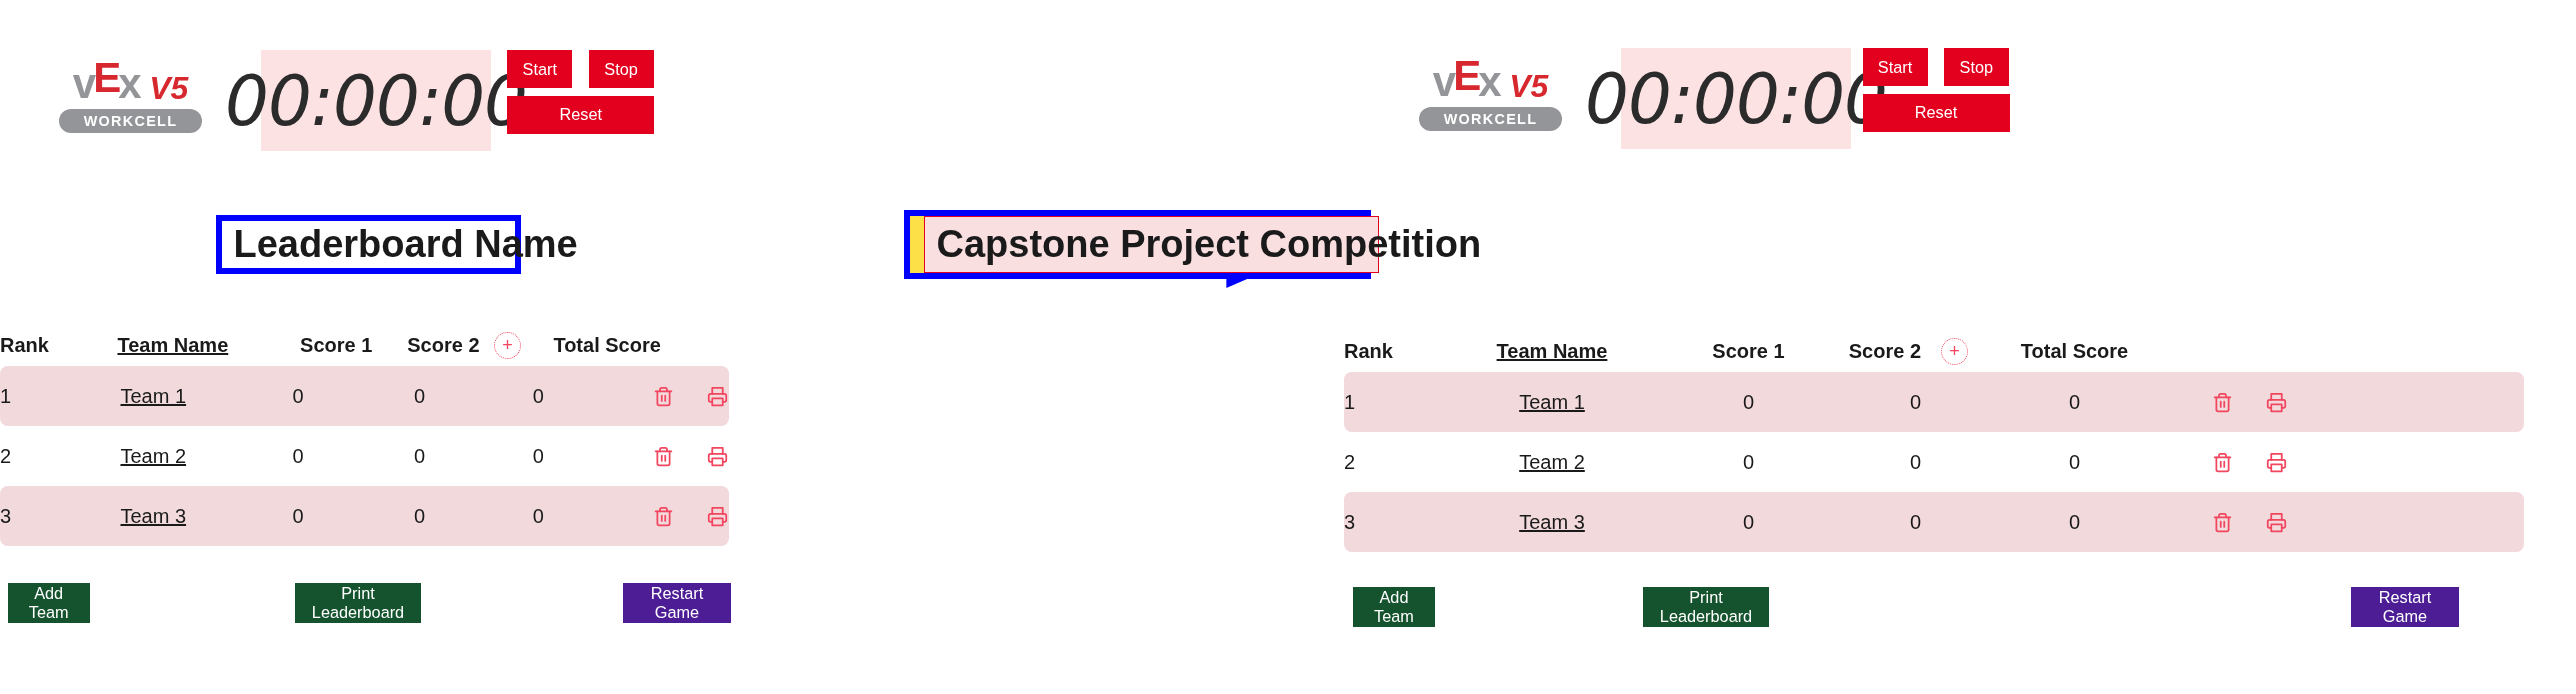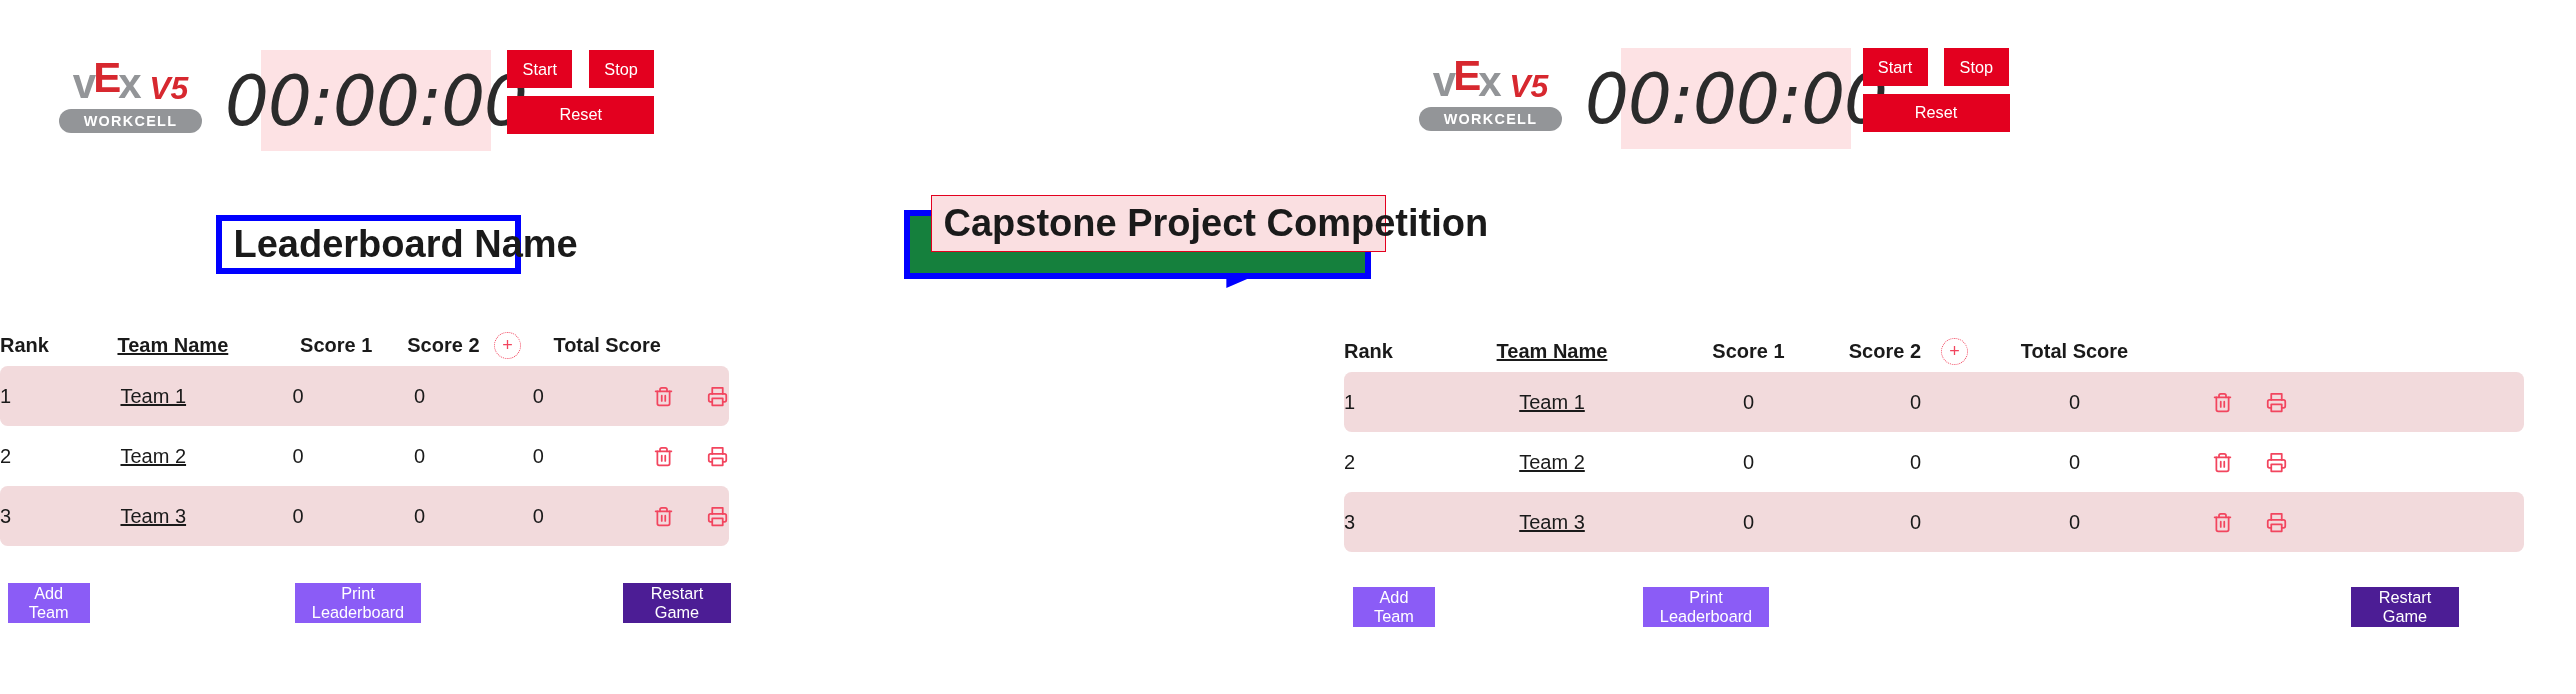--- a/index.html
+++ b/index.html
@@ -41,25 +41,25 @@
   
   .btn{background:#E3001F;color:#ffffff;border:none;display:flex;
        align-items:center;justify-content:center;font-size:16.3px;
        font-family:"Liberation Sans",sans-serif;cursor:pointer;}
   .ctrl-wrap{display:flex;flex-direction:column;}
   .ctrl-top{display:flex;}
   .ctrl-btn{height:38px;}
 
   
   .title-outer{position:absolute;box-sizing:border-box;border:6.7px solid #0000FF;
-               background:#15803d;display:flex;align-items:flex-end;}
+               background:#fde047;display:flex;align-items:center;}
   .title-inner-plain{width:100%;height:100%;display:flex;align-items:center;
                      padding-left:11.5px;box-sizing:border-box;background:#ffffff;}
   .title-inner-focus{width:100%;height:100%;box-sizing:border-box;
-                     margin:21px;border:1.9px solid #E3001F;background:#FADFE1;
+                     margin:14px;border:1.9px solid #E3001F;background:#FADFE1;
                      display:flex;align-items:center;padding-left:11.5px;}
   .title-text{font-size:38px;font-weight:700;color:#1a1a1a;
               font-family:"Liberation Sans",sans-serif;white-space:nowrap;}
 
   
   .arrow{position:absolute;}
 
   
   .lb-table{position:absolute;}
   .lb-head{display:flex;align-items:center;height:42px;}
@@ -78,21 +78,21 @@
   .plus-icon{width:25px;height:25px;border:1.9px dotted #F2455E;border-radius:50%;
              display:flex;align-items:center;justify-content:center;
              color:#F2455E;font-size:18px;line-height:1;font-weight:400;cursor:pointer;}
 
   .icon-btn{width:23px;height:23px;display:inline-flex;align-items:center;
             justify-content:center;cursor:pointer;}
   .icon-btn svg{display:block;}
 
   
   .bottom-bar{position:absolute;}
-  .bbtn{position:absolute;background:#8b5cf6;color:#ffffff;border:none;
+  .bbtn{position:absolute;background:#14532d;color:#ffffff;border:none;
         display:flex;align-items:center;justify-content:center;
         font-size:16.3px;font-family:"Liberation Sans",sans-serif;cursor:pointer;}
   .bbtn.restart{background:#4c1d95;}
 </style>
 </head>
 <body>
 
 <div class="stage">
 
   <div class="panel panel-left">

